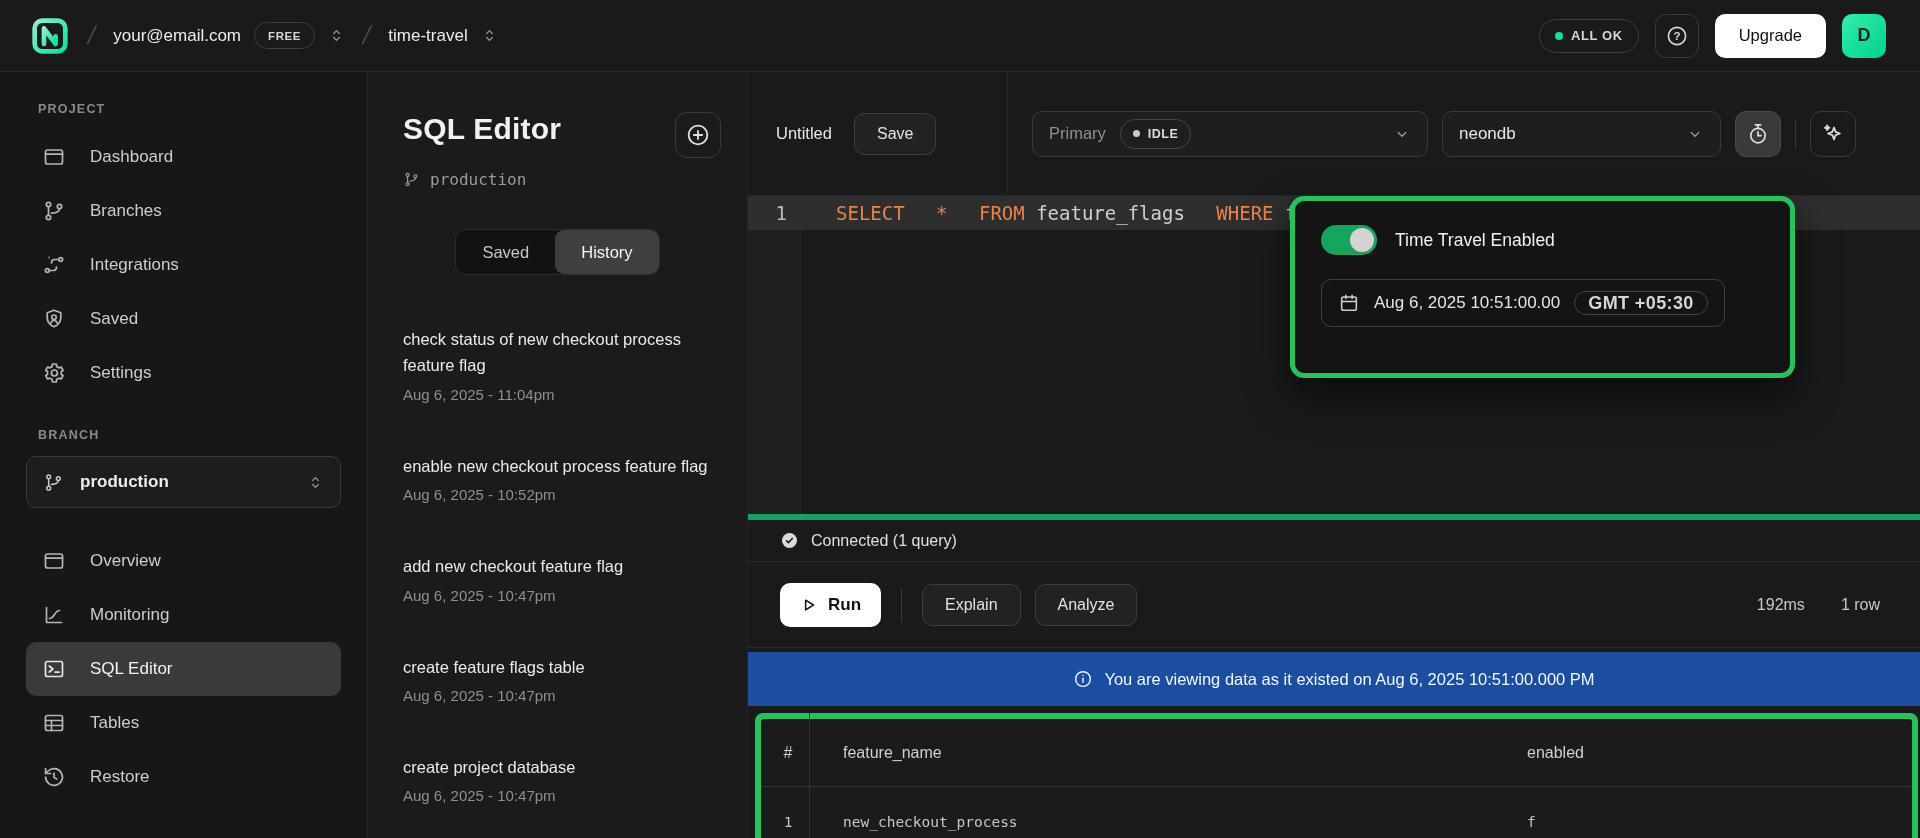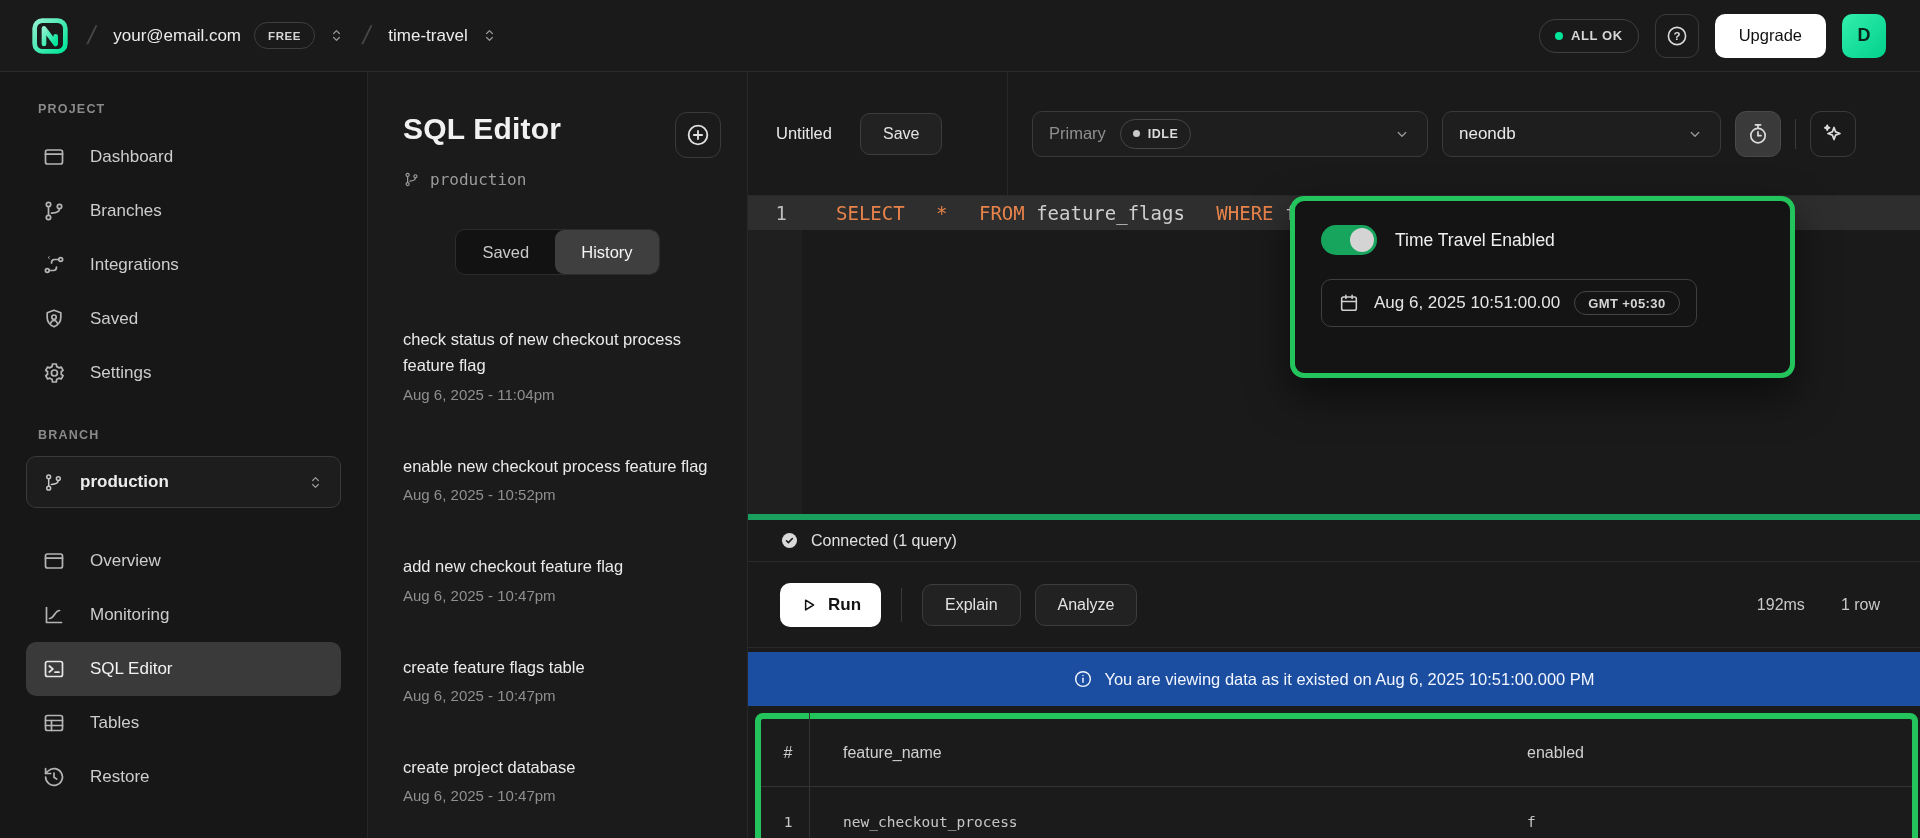--- a/index.html
+++ b/index.html
@@ -61,21 +61,21 @@
     font-family:inherit; border-radius:9px; cursor:pointer;}
   .seg button.selected{background:#3f3f3f; color:#f5f5f5;}
   .history{flex:1; overflow:hidden; margin-top:32px;}
   .hist-item{padding:19px 28px 19px 35px; margin-bottom:12px; cursor:pointer;}
   .hist-title{color:#eaeaea; font-size:16.5px; line-height:1.6; overflow-wrap:anywhere;}
   .hist-date{color:#8f8f8f; font-size:15px; margin-top:7px;}
 
   
   .editor{flex:1; position:relative; display:flex; flex-direction:column; background:#1a1a1a; overflow:hidden;}
   .editor-topbar{height:124px; flex:none; border-bottom:1px solid #282828; display:flex; align-items:stretch;}
-  .tab-area{width:260px; flex:none; border-right:1px solid #282828; display:flex; align-items:center; padding-left:28px; gap:28px;}
+  .tab-area{width:260px; flex:none; border-right:1px solid #282828; display:flex; align-items:center; padding-left:28px; gap:22px;}
   .tab-title{color:#e8e8e8; font-size:16.5px; font-weight:500;}
   .btn{height:42px; padding:0 22px; border:1px solid #3d3d3d; border-radius:10px; background:#222; color:#e3e3e3;
     font-size:16px; font-family:inherit; cursor:pointer;}
   .conn-area{flex:1; display:flex; align-items:center; gap:14px; padding-left:24px;}
   .select{height:46px; border:1px solid #3a3a3a; border-radius:10px; background:#1e1e1e; display:flex; align-items:center;
     padding:0 16px; gap:14px; cursor:pointer;}
   .select .chev{margin-left:auto; color:#9a9a9a;}
   .sel-primary{width:396px; color:#8f8f8f; font-size:16.5px;}
   .idle-pill{height:30px; padding:0 12px; border:1px solid #454545; border-radius:999px; display:flex; align-items:center;
     gap:8px; color:#dcdcdc; font-size:12.5px; font-weight:700; letter-spacing:.5px;}
@@ -99,21 +99,21 @@
     border:5px solid var(--anno-green,#23c45c); border-radius:14px; background:#141414;
     box-shadow:0 18px 40px rgba(0,0,0,.55); padding:24px 26px;}
   .tt-row{display:flex; align-items:center; gap:18px;}
   .toggle{width:56px; height:30px; border-radius:999px; background:var(--toggle-green,#17a45c); position:relative; cursor:pointer; flex:none;}
   .toggle .knob{position:absolute; right:3px; top:3px; width:24px; height:24px; border-radius:50%; background:#d4d4d4;}
   .tt-label{color:#f0f0f0; font-size:17.5px; font-weight:500;}
   .tt-date{margin-top:24px; height:48px; width:max-content; border:1px solid #3f3f3f; border-radius:10px;
     display:flex; align-items:center; gap:14px; padding:0 16px; color:#cfcfcf; cursor:pointer;}
   .tt-date .dt{color:#e5e5e5; font-size:17px;}
   .tz-pill{height:24px; padding:0 13px; border:1px solid #454545; border-radius:999px; display:flex; align-items:center;
-    color:#d6d6d6; font-size:13px; font-weight:700; letter-spacing:.4px;}
+    color:#d6d6d6; font-size:18px; font-weight:700; letter-spacing:.4px;}
 
   .green-split{height:6px; flex:none; background:var(--split-green,#1aa05e); cursor:row-resize;}
 
   
   .results{flex:1; display:flex; flex-direction:column; background:#1a1a1a; overflow:hidden;}
   .connected-bar{height:42px; flex:none; border-bottom:1px solid #2a2a2a; display:flex; align-items:center; gap:12px; padding-left:32px;}
   .connected-bar .txt{color:#e0e0e0; font-size:16px;}
   .res-toolbar{height:86px; flex:none; border-bottom:1px solid #2a2a2a; display:flex; align-items:center; padding:0 40px 0 32px;}
   .runbtn{height:44px; padding:0 20px; border:none; border-radius:10px; background:#fff; color:#141414; font-size:17px;
     font-weight:600; font-family:inherit; display:flex; align-items:center; gap:10px; cursor:pointer;}

